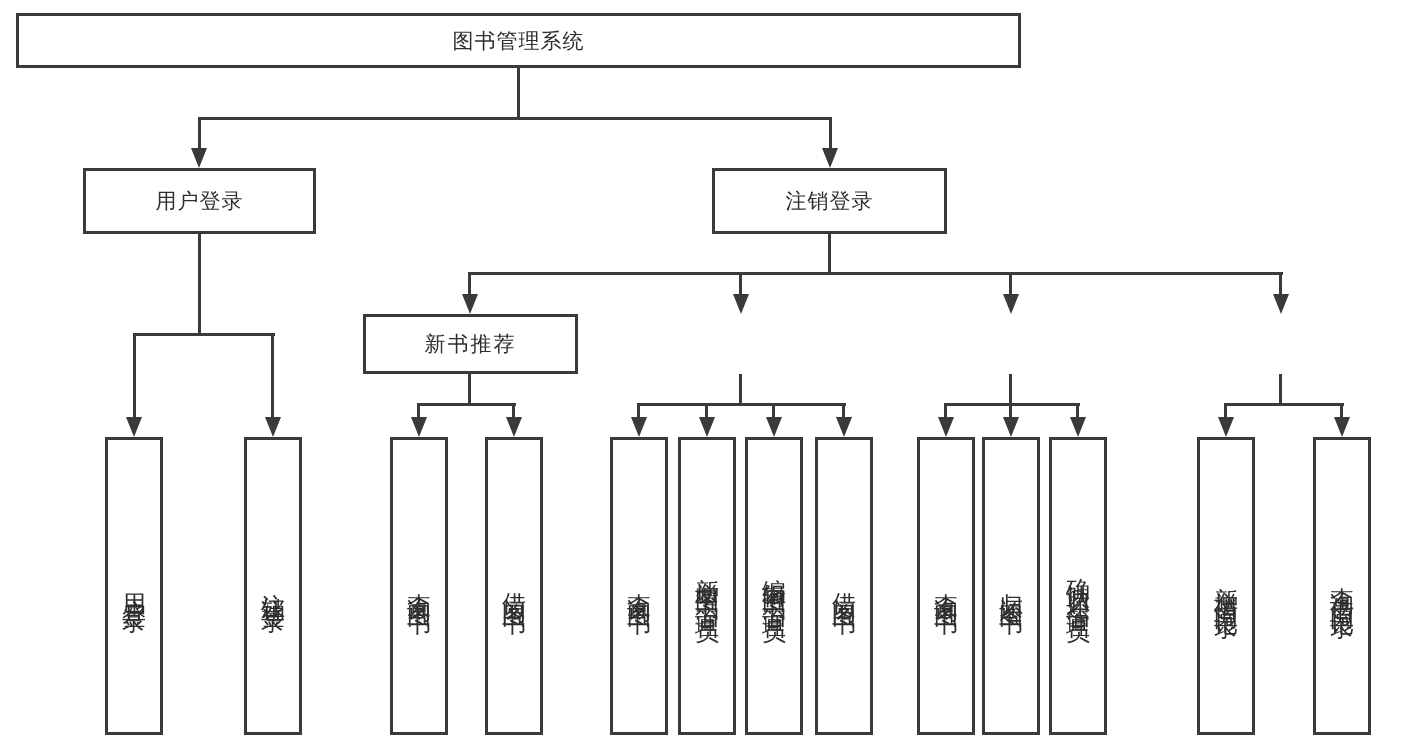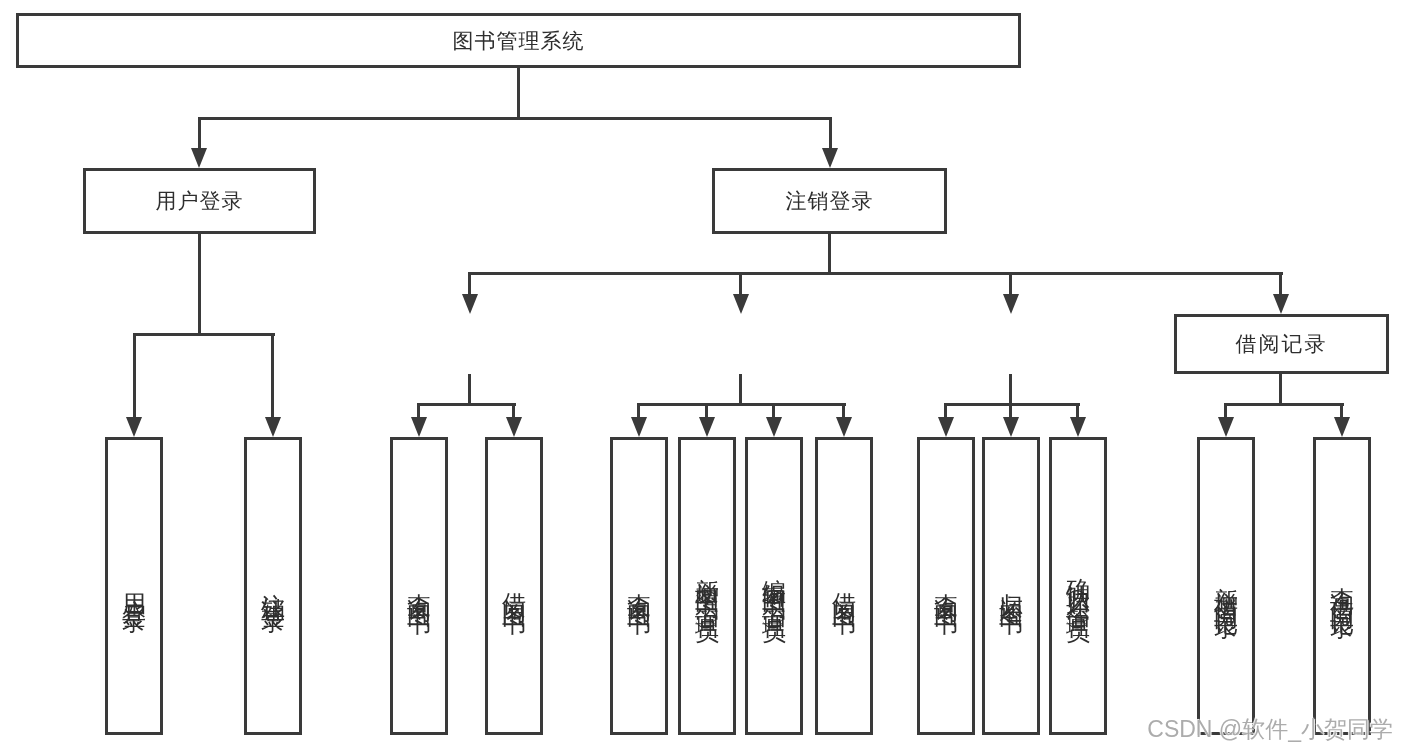--- a/index.html
+++ b/index.html
@@ -67,21 +67,21 @@
   <div class="hline" style="left:469px;top:272px;width:814px"></div>
   <div class="vline" style="left:468px;top:272px;height:24px"></div>
   <div class="head" style="left:462px;top:294px"></div>
   <div class="vline" style="left:739px;top:272px;height:24px"></div>
   <div class="head" style="left:733px;top:294px"></div>
   <div class="vline" style="left:1009px;top:272px;height:24px"></div>
   <div class="head" style="left:1003px;top:294px"></div>
   <div class="vline" style="left:1279px;top:272px;height:24px"></div>
   <div class="head" style="left:1273px;top:294px"></div>
 
-  <div class="box lvl3" style="left:1174px;width:215px">借阅记录</div>
+  <div class="box lvl3" style="left:363px;width:215px">新书推荐</div>
 
   <div class="vline" style="left:468px;top:374px;height:32px"></div>
   <div class="hline" style="left:418px;top:403px;width:98px"></div>
   <div class="vline" style="left:417px;top:403px;height:16px"></div>
   <div class="head" style="left:411px;top:417px"></div>
   <div class="vline" style="left:512px;top:403px;height:16px"></div>
   <div class="head" style="left:506px;top:417px"></div>
 
   <div class="vline" style="left:739px;top:374px;height:32px"></div>
   <div class="hline" style="left:637px;top:403px;width:209px"></div>
@@ -121,15 +121,14 @@
   <div class="box v" style="left:745px">编辑图书（管理员）</div>
   <div class="box v" style="left:815px">借阅图书</div>
 
   <div class="box v" style="left:917px">查询图书</div>
   <div class="box v" style="left:982px">归还图书</div>
   <div class="box v" style="left:1049px">确认归还（管理员）</div>
 
   <div class="box v" style="left:1197px">新增借阅记录</div>
   <div class="box v" style="left:1313px">查询借阅记录</div>
 
-  <div class="watermark">CSDN @软件_小贺同学</div>
 
 </div>
 
 </body></html>

